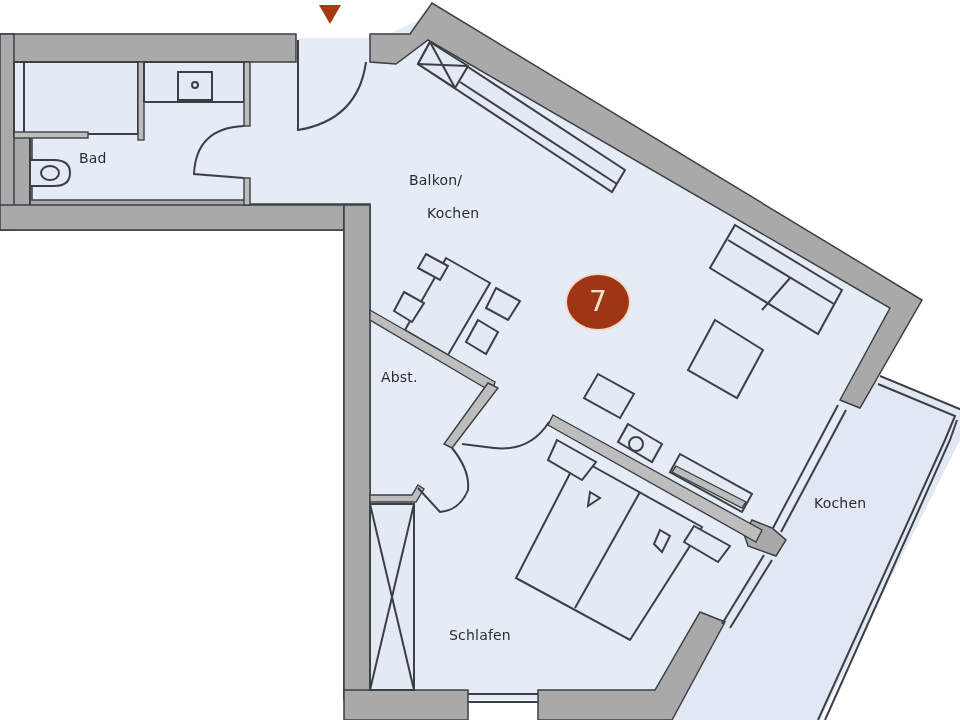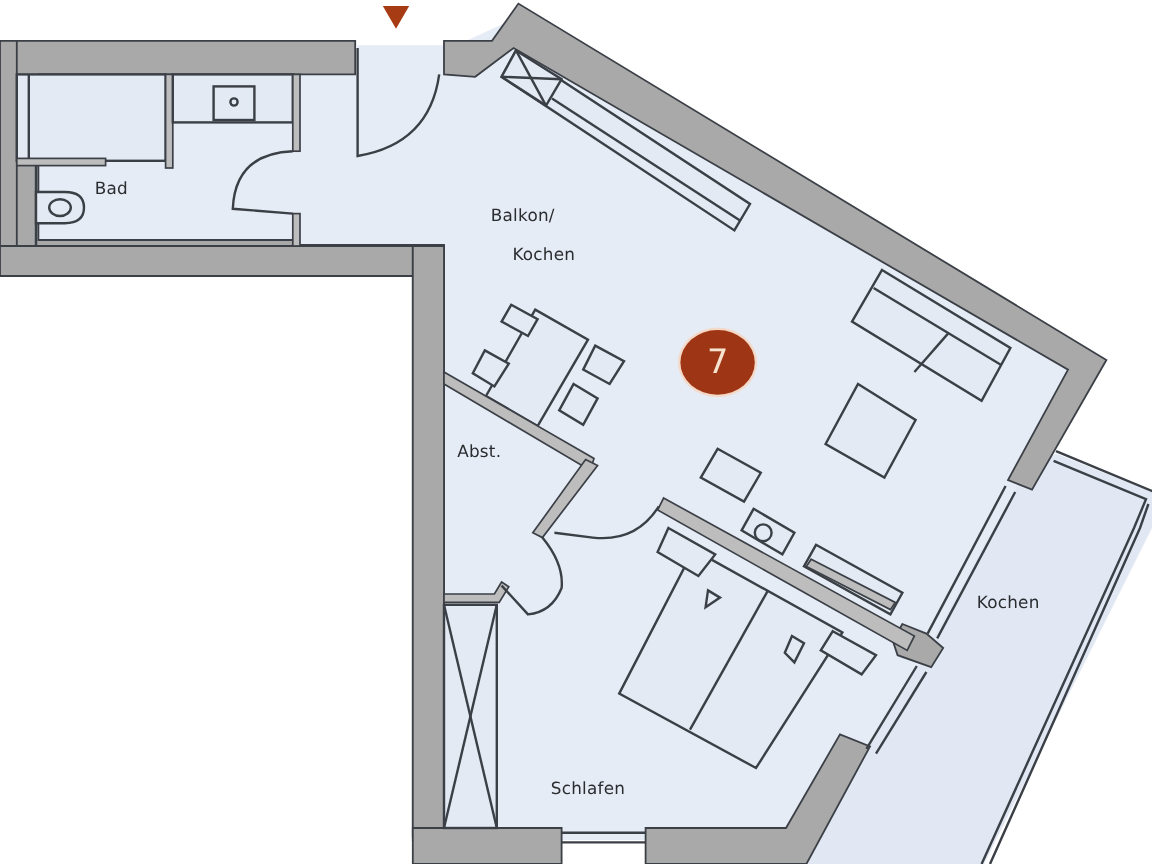--- a/index.html
+++ b/index.html
@@ -106,16 +106,16 @@
   <polygon class="furn" points="590,492 600,498 588,506"></polygon>
   <polygon class="furn" points="660,530 670,536 662,552 654,544"></polygon>
 </svg>
 
 <div class="entry-marker"></div>
 
 <div class="label" style="left:79px; top:145px;">Bad</div>
 <div class="label" style="left:409px; top:167px;">Balkon/</div>
 <div class="label" style="left:427px; top:200px;">Kochen</div>
 <div class="label" style="left:381px; top:364px;">Abst.</div>
-<div class="label" style="left:459px; top:622px;margin-top:23px;">Schlafen</div>
+<div class="label" style="left:449px; top:622px;">Schlafen</div>
 <div class="label" style="left:814px; top:490px;">Kochen</div>
 
 <div class="badge">7</div>
 
 </body></html>

